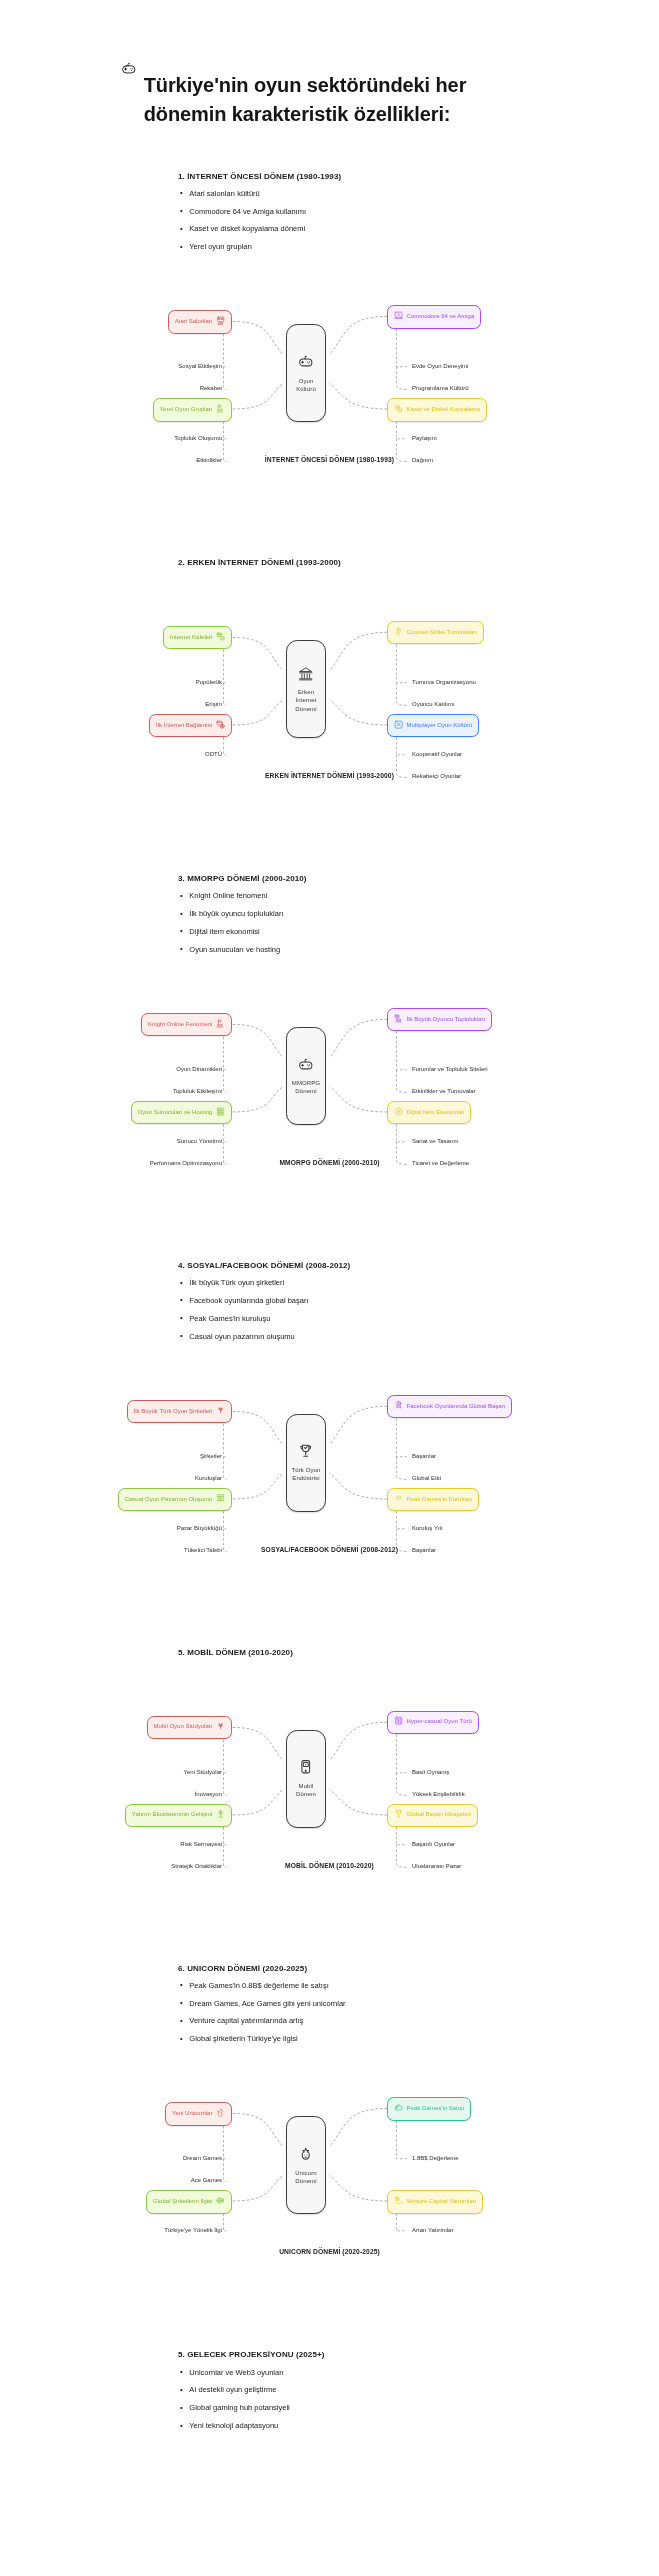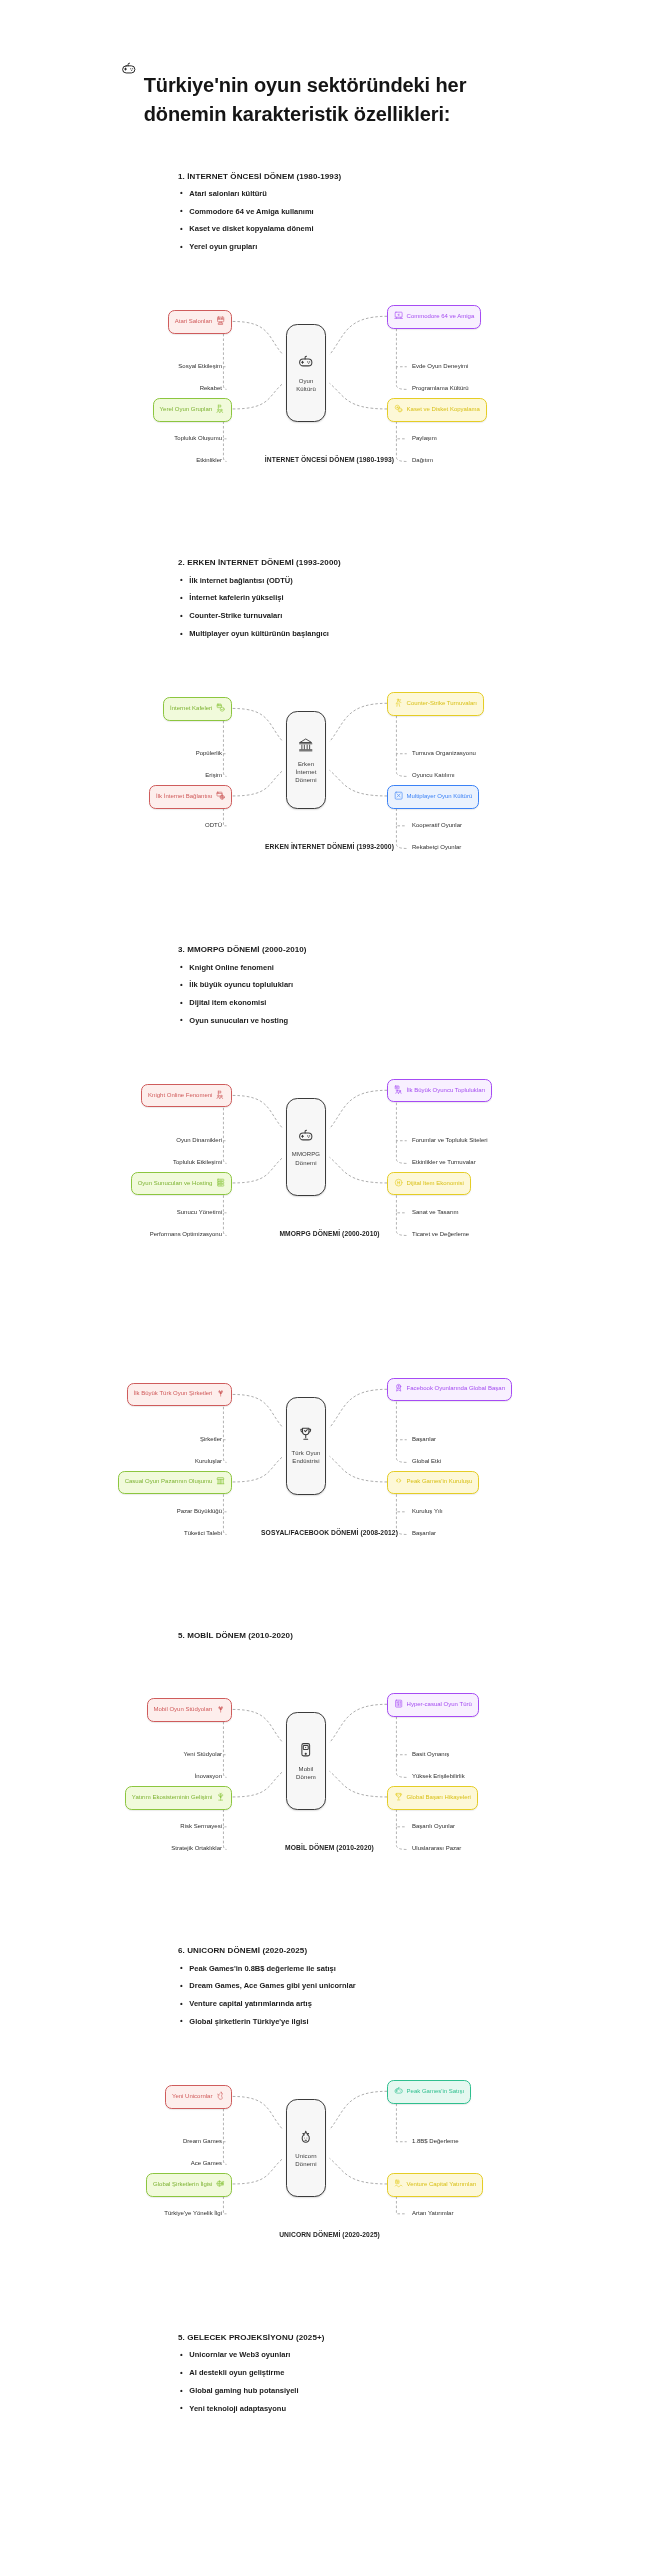--- a/index.html
+++ b/index.html
@@ -51,21 +51,21 @@
     width: 361px;
     padding-left: 36px;
   }
   .intro-heading {
     font-size: 8px;
     font-weight: 600;
     color: #1a1a1a;
     letter-spacing: 0.1px;
     margin: 0 0 8.2px 0;
   }
-  .intro-list { list-style: none; margin: 0; padding: 0; font-weight: bold; }
+  .intro-list { list-style: none; margin: 0; padding: 0; }
   .intro-list li {
     font-size: 7.5px;
     color: #1a1a1a;
     margin: 0 0 8.8px 0;
     padding-left: 11.3px;
     position: relative;
     line-height: 1.2;
   }
   .intro-list li::before {
     content: "•";
@@ -282,26 +282,20 @@
           </div>
           <div class="leaf right" style="top: 160px; left: 412px;">Paylaşım</div>
           <div class="leaf right" style="top: 182px; left: 412px;">Dağıtım</div>
         </div>
         <div class="mm-caption">İNTERNET ÖNCESİ DÖNEM (1980-1993)</div>
       </div>
       <div class="spacer-lg"></div>
       <div class="intro">
         <div class="intro-inner">
           <div class="intro-heading">2. ERKEN İNTERNET DÖNEMİ (1993-2000)</div>
-          <ul class="intro-list">
-            <li>İlk internet bağlantısı (ODTÜ)</li>
-            <li>İnternet kafelerin yükselişi</li>
-            <li>Counter-Strike turnuvaları</li>
-            <li>Multiplayer oyun kültürünün başlangıcı</li>
-          </ul>
         </div>
       </div>
       <div class="spacer-sm"></div>
       <div class="mindmap">
         <div class="mm-stage">
           <svg class="mm-svg" viewBox="0 0 1280 390">
             <path d="M 452 90 C 526 90, 520 122.5, 550 155" fill="none" stroke="#8d8d8d" stroke-width="1.4" stroke-dasharray="5 4"></path>
             <path d="M 434 114 L 434 178 L 440 178" fill="none" stroke="#8d8d8d" stroke-width="1.3" stroke-dasharray="5 4"></path>
             <path d="M 434 178 L 434 214 Q 434 222 440 222" fill="none" stroke="#8d8d8d" stroke-width="1.3" stroke-dasharray="5 4"></path>
             <path d="M 752 80 C 671 80, 670 117.5, 640 155" fill="none" stroke="#8d8d8d" stroke-width="1.4" stroke-dasharray="5 4"></path>
@@ -447,20 +441,31 @@
                 <path d="M9.6 8.5v7M14.4 8.5v7M9.6 12h4.8"></path>
               </svg></span>
             <span class="chip-label">Dijital Item Ekonomisi</span>
           </div>
           <div class="leaf right" style="top: 160px; left: 412px;">Sanat ve Tasarım</div>
           <div class="leaf right" style="top: 182px; left: 412px;">Ticaret ve Değerleme</div>
         </div>
         <div class="mm-caption">MMORPG DÖNEMİ (2000-2010)</div>
       </div>
       <div class="spacer-lg"></div>
+      <div class="intro">
+        <div class="intro-inner">
+          <div class="intro-heading">4. SOSYAL/FACEBOOK DÖNEMİ (2008-2012)</div>
+          <ul class="intro-list">
+            <li>İlk büyük Türk oyun şirketleri</li>
+            <li>Facebook oyunlarında global başarı</li>
+            <li>Peak Games'in kuruluşu</li>
+            <li>Casual oyun pazarının oluşumu</li>
+          </ul>
+        </div>
+      </div>
       <div class="spacer-sm"></div>
       <div class="mindmap">
         <div class="mm-stage">
           <svg class="mm-svg" viewBox="0 0 1280 390">
             <path d="M 452 90 C 526 90, 520 122.5, 550 155" fill="none" stroke="#8d8d8d" stroke-width="1.4" stroke-dasharray="5 4"></path>
             <path d="M 434 114 L 434 178 L 440 178" fill="none" stroke="#8d8d8d" stroke-width="1.3" stroke-dasharray="5 4"></path>
             <path d="M 434 178 L 434 214 Q 434 222 440 222" fill="none" stroke="#8d8d8d" stroke-width="1.3" stroke-dasharray="5 4"></path>
             <path d="M 752 80 C 671 80, 670 117.5, 640 155" fill="none" stroke="#8d8d8d" stroke-width="1.4" stroke-dasharray="5 4"></path>
             <path d="M 770 104 L 770 178 L 790 178" fill="none" stroke="#8d8d8d" stroke-width="1.3" stroke-dasharray="5 4"></path>
             <path d="M 770 178 L 770 214 Q 770 222 790 222" fill="none" stroke="#8d8d8d" stroke-width="1.3" stroke-dasharray="5 4"></path>

